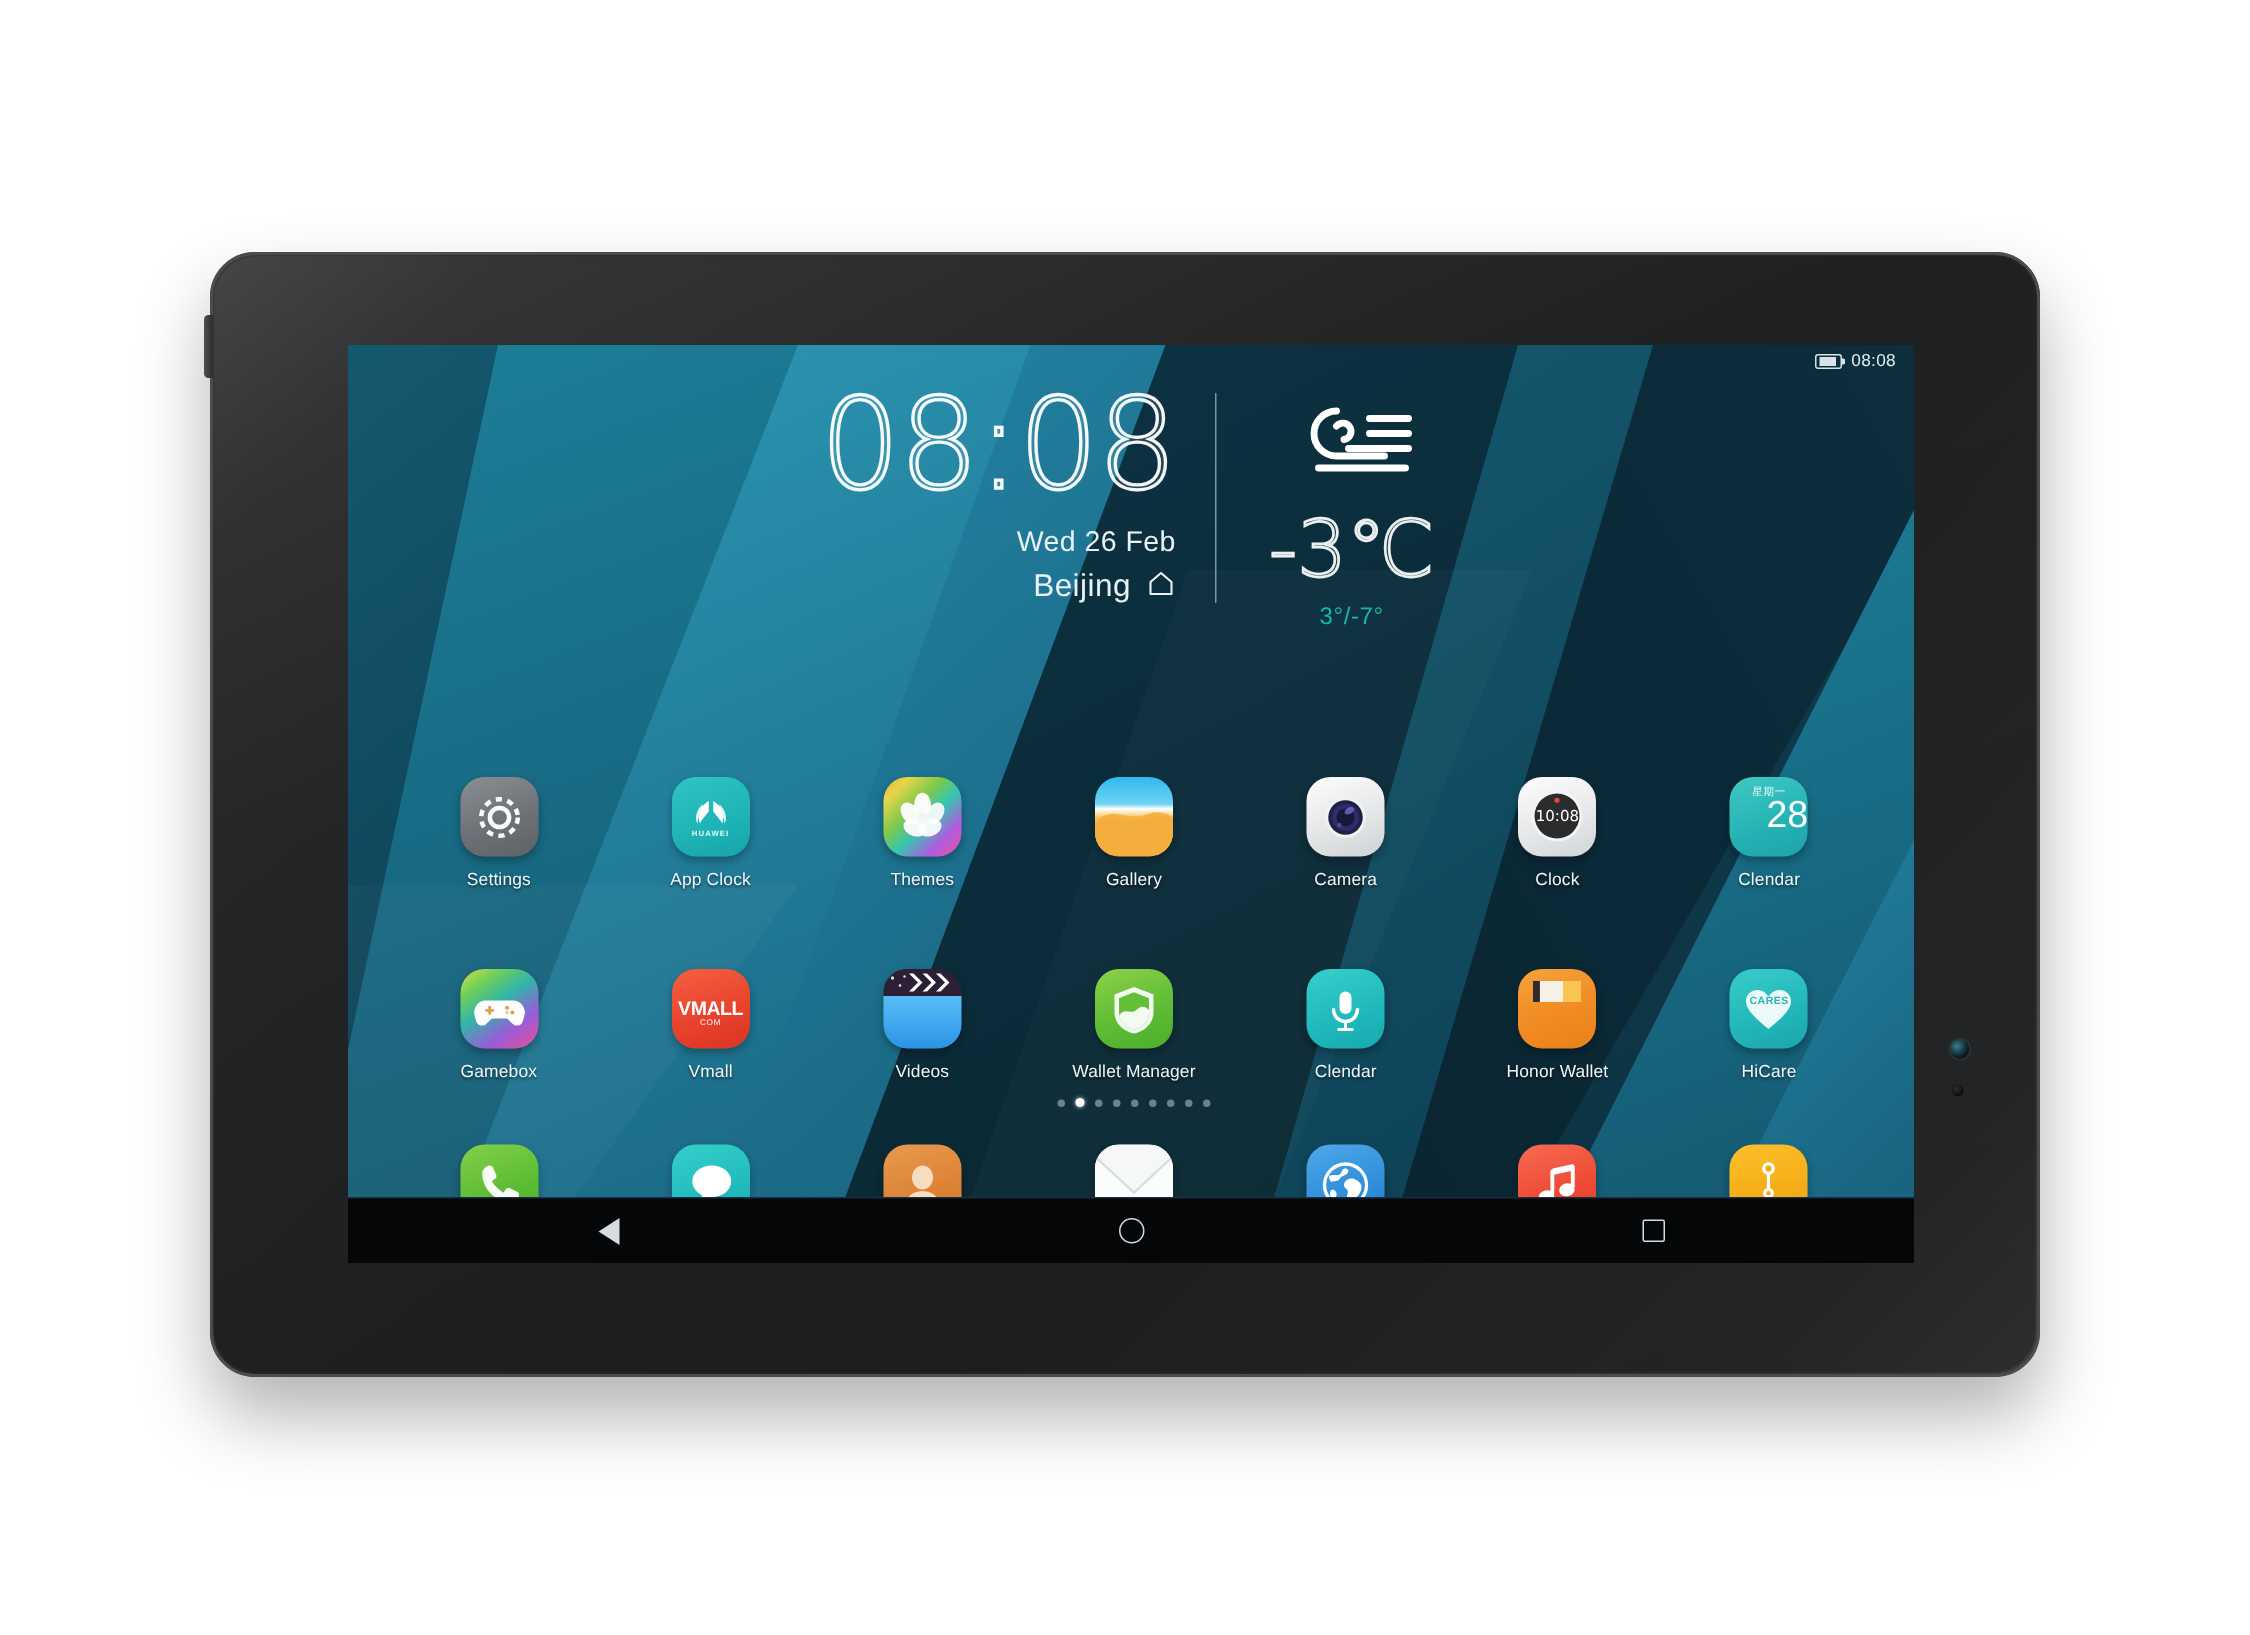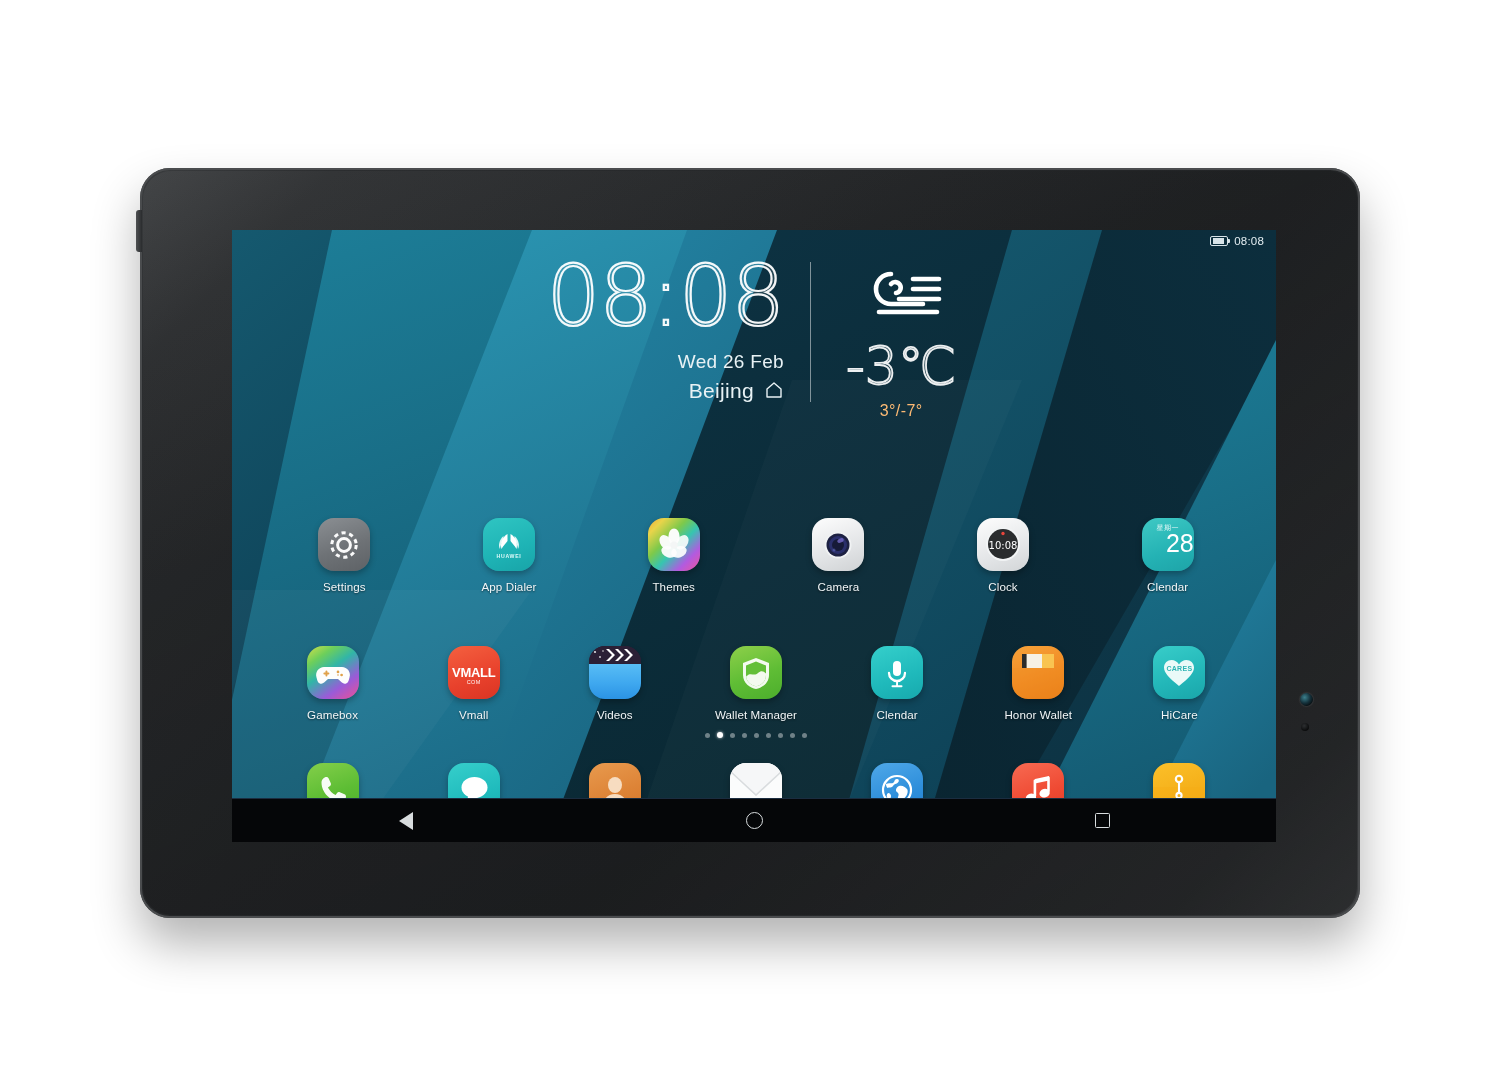--- a/index.html
+++ b/index.html
@@ -107,21 +107,21 @@
     display:flex; flex-direction:column; align-items:center;
     padding-left:30px; padding-top:12px; min-width:150px;
   }
   #weather-temp {
     font-family:"DejaVu Sans", sans-serif;
     font-size:52px; line-height:1; font-weight:300;
     color:rgba(255,255,255,0.08);
     -webkit-text-stroke:1.8px rgba(255,255,255,0.92);
     margin-top:10px;
   }
-  #weather-range { font-size:16px; color:#fdba74; margin-top:10px; letter-spacing:0.4px; }
+  #weather-range { font-size:16px; color:#14b8a6; margin-top:10px; letter-spacing:0.4px; }
 
   
   #app-grid {
     position:absolute; left:30px; right:26px; top:288px; z-index:5;
   }
   .app-row { display:flex; }
   .app-cell {
     flex:1; display:flex; flex-direction:column; align-items:center;
     padding-bottom:6px;
   }
@@ -361,39 +361,48 @@
               <path d="M18 -4 a8 12 0 0 1 16 0" fill="none" stroke="#ffffff" stroke-width="2.2" opacity="0.9"></path>
               <g fill="#ffffff" transform="translate(26,24)">
                 <path d="M-1.5 -8 C-7 -5 -9 2 -7.5 7 C-6 4 -3 1 -1.5 -1 Z"></path>
                 <path d="M1.5 -8 C7 -5 9 2 7.5 7 C6 4 3 1 1.5 -1 Z"></path>
                 <path d="M-5.5 -6 C-10 -2 -11 4 -9 7 C-8.5 3 -7 0 -5.5 -2 Z" opacity="0.85"></path>
                 <path d="M5.5 -6 C10 -2 11 4 9 7 C8.5 3 7 0 5.5 -2 Z" opacity="0.85"></path>
               </g>
             </svg>
             <span class="ic-huawei-text">HUAWEI</span>
           </div>
-          <div class="app-label">App Dialer</div>
+          <div class="app-label">App Clock</div>
         </div>
 
         <div class="app-cell">
           <div class="app-icon ic-themes">
             <svg width="40" height="40" viewBox="0 0 40 40">
               <g fill="#fdfdfd" transform="translate(20,20)">
                 <ellipse cx="0" cy="-8.5" rx="5.6" ry="8" opacity="0.98"></ellipse>
                 <ellipse cx="8" cy="-2.6" rx="5.6" ry="8" transform="rotate(72)" opacity="0.93"></ellipse>
                 <ellipse cx="5" cy="6.9" rx="5.6" ry="8" transform="rotate(144)" opacity="0.96"></ellipse>
                 <ellipse cx="-5" cy="6.9" rx="5.6" ry="8" transform="rotate(216)" opacity="0.9"></ellipse>
                 <ellipse cx="-8" cy="-2.6" rx="5.6" ry="8" transform="rotate(288)" opacity="0.95"></ellipse>
                 <circle cx="0" cy="0" r="3.6" fill="#f4f6f6"></circle>
               </g>
             </svg>
           </div>
           <div class="app-label">Themes</div>
         </div>
 
+        <div class="app-cell">
+          <div class="app-icon ic-gallery">
+            <svg width="52" height="52" viewBox="0 0 52 52" style="position:absolute;inset:0">
+              <path d="M0 30 C12 18 22 30 34 25 C42 22 48 24 52 27 L52 52 L0 52 Z" fill="#f4b344"></path>
+              <path d="M0 32 C12 21 22 32 34 27.5 C42 24.5 48 26.5 52 29.5 L52 52 L0 52 Z" fill="#f2a93a" opacity="0.55"></path>
+            </svg>
+          </div>
+          <div class="app-label">Gallery</div>
+        </div>
 
         <div class="app-cell">
           <div class="app-icon ic-camera">
             <svg width="40" height="40" viewBox="0 0 40 40">
               <circle cx="20" cy="20" r="13.5" fill="#f0f2f3"></circle>
               <circle cx="20" cy="20" r="11.5" fill="#1d2142"></circle>
               <circle cx="20" cy="20" r="9" fill="#2a2f6b"></circle>
               <circle cx="20" cy="20" r="6" fill="#161a38"></circle>
               <ellipse cx="22.5" cy="15.5" rx="3.4" ry="2.1" fill="#7b6fd0" opacity="0.75" transform="rotate(-28 22.5 15.5)"></ellipse>
               <circle cx="16" cy="25" r="1.5" fill="#6a74c8" opacity="0.5"></circle>

